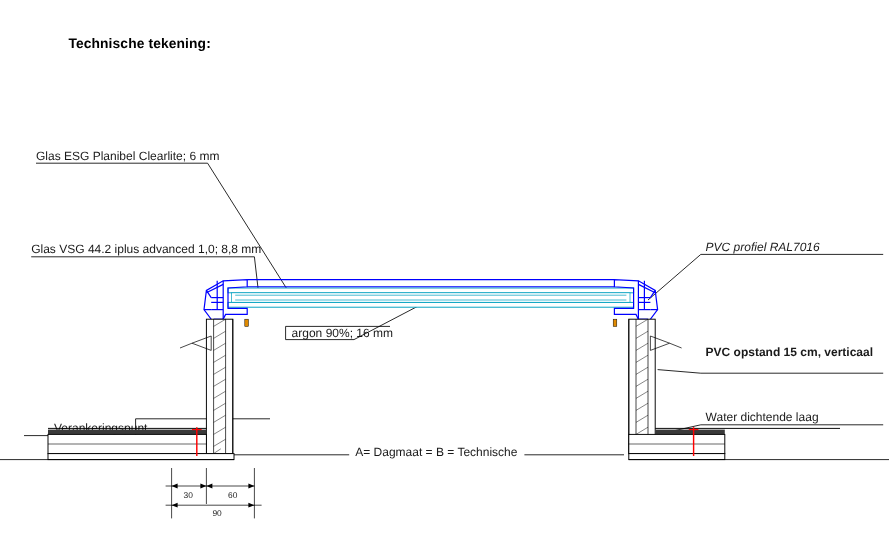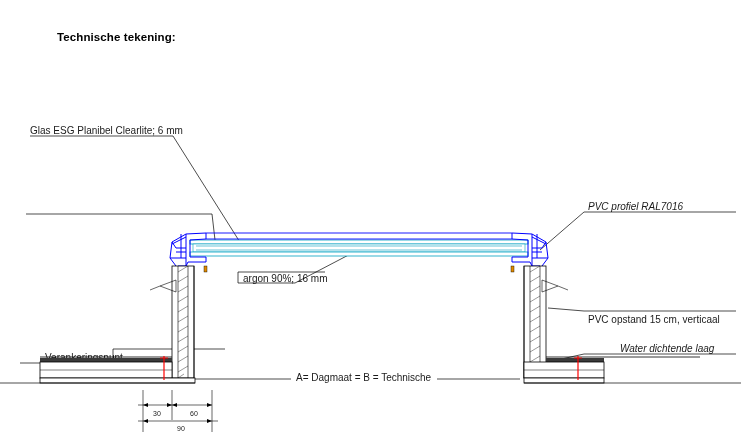--- a/index.html
+++ b/index.html
@@ -45,24 +45,25 @@
   }
 </style>
 </head>
 <body>
 
 <div id="stage">
 
   <div class="heading">Technische tekening:</div>
 
   <div class="lbl" style="left:30px; top:126px;">Glas ESG Planibel Clearlite; 6 mm</div>
+  <div class="lbl" style="left:26px; top:204px;">Glas VSG 44.2 iplus advanced 1,0; 8,8 mm</div>
   <div class="lbl" style="left:243px; top:274px;">argon 90%; 16 mm</div>
   <div class="lbl" style="left:588px; top:202px;font-style:italic;">PVC profiel RAL7016</div>
-  <div class="lbl" style="left:588px; top:315px;">PVC opstand 15 cm, verticaal</div>
-  <div class="lbl" style="left:620px; top:344px;font-style:italic;">Water dichtende laag</div>
+  <div class="lbl" style="left:588px; top:290px;font-weight:bold;">PVC opstand 15 cm, verticaal</div>
+  <div class="lbl" style="left:588px; top:344px;">Water dichtende laag</div>
   <div class="lbl" style="left:45px; top:353px;">Verankeringspunt</div>
   <div class="lbl" style="left:45px; top:365px;">Van de opstand</div>
   <div class="lbl" style="left:296px; top:373px;">A= Dagmaat = B = Technische</div>
   <div class="lbl" style="left:153px; top:409px; font-size:7px;">30</div>
   <div class="lbl" style="left:190px; top:409px; font-size:7px;">60</div>
   <div class="lbl" style="left:177px; top:424px; font-size:7px;">90</div>
 
   <svg class="draw" viewBox="0 0 741 444">
 
     <g stroke="#000000" stroke-width="0.7" fill="none">

